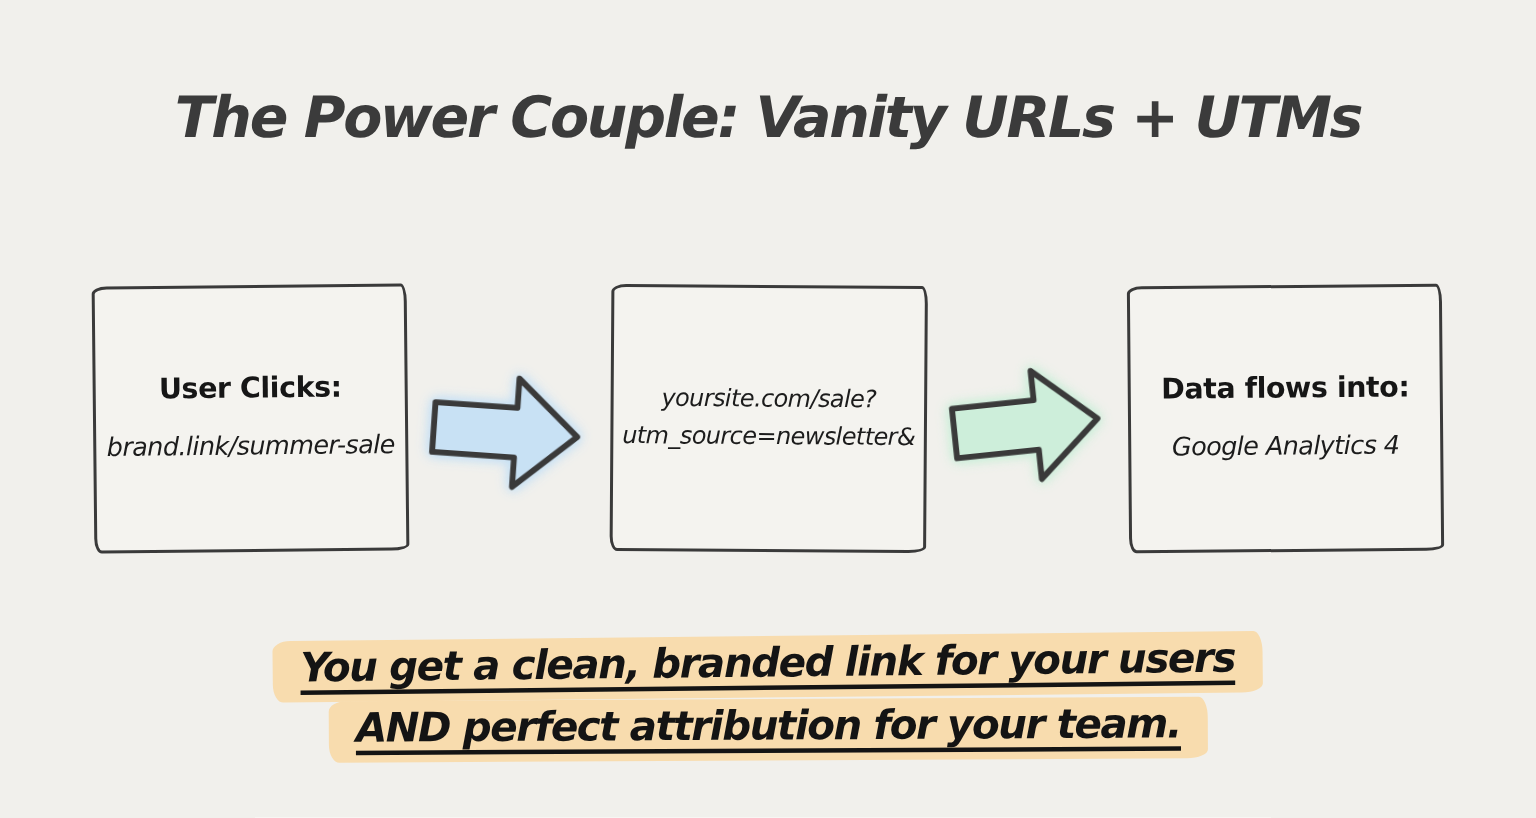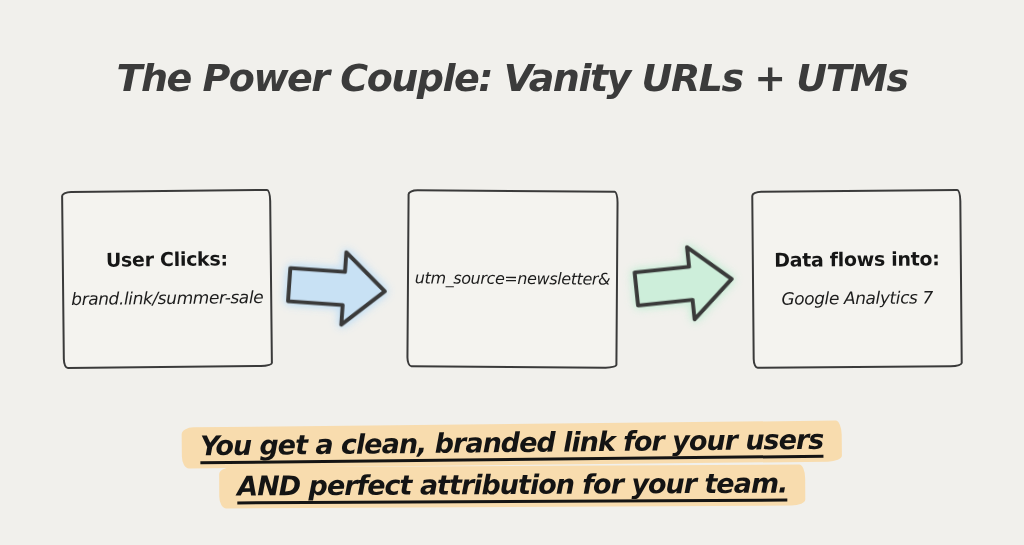--- a/index.html
+++ b/index.html
@@ -130,32 +130,33 @@
     <div class="box-line">brand.link/summer-sale</div>
   </div>
 
   <div class="arrow arrow-1">
     <svg viewBox="0 0 110 90" aria-hidden="true">
       <polygon points="6,28 62,28 62,8 104,45 62,82 62,62 6,62" fill="#c8e1f4"></polygon>
     </svg>
   </div>
 
   <div class="flow-box box-2">
+    <div class="box-line">yoursite.com/sale?</div>
     <div class="box-line">utm_source=newsletter&amp;</div>
   </div>
 
   <div class="arrow arrow-2">
     <svg viewBox="0 0 110 90" aria-hidden="true">
       <polygon points="6,28 62,28 62,8 104,45 62,82 62,62 6,62" fill="#cdeeda"></polygon>
     </svg>
   </div>
 
   <div class="flow-box box-3">
     <div class="box-heading">Data flows into:</div>
-    <div class="box-line">Google Analytics 7</div>
+    <div class="box-line">Google Analytics 4</div>
   </div>
 
   <div class="callout">
     <div class="callout-row-1">
       <span class="callout-line">You get a clean, branded link for your users</span>
     </div>
     <div class="callout-row-2">
       <span class="callout-line">AND perfect attribution for your team.</span>
     </div>
   </div>

